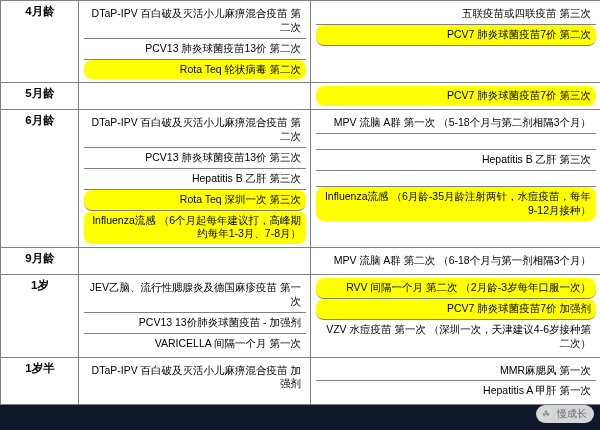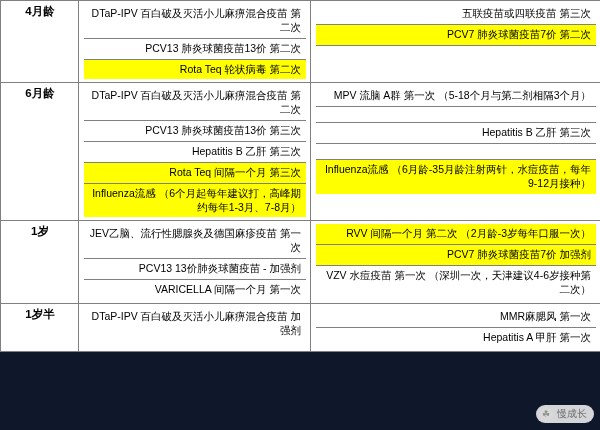--- a/index.html
+++ b/index.html
@@ -64,20 +64,21 @@
     text-align: right;
   }
   .stack > .ln:last-child {
     border-bottom: none;
   }
   td.nopad {
     padding: 0;
   }
   .ln.hl {
     background: #ffff00;
+    border-radius: 8px;
   }
   .empty {
     min-height: 16px;
   }
   
   .watermark {
     position: absolute;
     right: 6px;
     bottom: 7px;
     display: flex;
@@ -118,44 +119,70 @@
         </td>
         <td class="colright nopad">
           <span class="stack">
             <span class="ln">五联疫苗或四联疫苗 第三次</span>
             <span class="ln hl">PCV7 肺炎球菌疫苗7价 第二次</span>
             <span class="ln empty"></span>
           </span>
         </td>
       </tr>
 
+      <tr>
+        <td class="age">5月龄</td>
+        <td class="colmid nopad">
+          <span class="stack">
+            <span class="ln empty"></span>
+          </span>
+        </td>
+        <td class="colright nopad">
+          <span class="stack">
+            <span class="ln hl">PCV7 肺炎球菌疫苗7价 第三次</span>
+          </span>
+        </td>
+      </tr>
 
       <tr>
         <td class="age">6月龄</td>
         <td class="colmid nopad">
           <span class="stack">
             <span class="ln">DTaP-IPV 百白破及灭活小儿麻痹混合疫苗 第二次</span>
             <span class="ln">PCV13 肺炎球菌疫苗13价 第三次</span>
             <span class="ln">Hepatitis B 乙肝 第三次</span>
-            <span class="ln hl">Rota Teq 间隔一个月 第三次</span>
+            <span class="ln hl">Rota Teq 深圳一次 第三次</span>
             <span class="ln hl">Influenza流感 （6个月起每年建议打，高峰期约每年1-3月、7-8月）</span>
           </span>
         </td>
         <td class="colright nopad">
           <span class="stack">
             <span class="ln">MPV 流脑 A群 第一次 （5-18个月与第二剂相隔3个月）</span>
             <span class="ln empty"></span>
             <span class="ln">Hepatitis B 乙肝 第三次</span>
             <span class="ln empty"></span>
             <span class="ln hl">Influenza流感 （6月龄-35月龄注射两针，水痘疫苗，每年9-12月接种）</span>
           </span>
         </td>
       </tr>
 
 
+      <tr>
+        <td class="age">9月龄</td>
+        <td class="colmid nopad">
+          <span class="stack">
+            <span class="ln empty"></span>
+          </span>
+        </td>
+        <td class="colright nopad">
+          <span class="stack">
+            <span class="ln">MPV 流脑 A群 第二次 （6-18个月与第一剂相隔3个月）</span>
+          </span>
+        </td>
+      </tr>
 
       <tr>
         <td class="age">1岁</td>
         <td class="colmid nopad">
           <span class="stack">
             <span class="ln">JEV乙脑、流行性腮腺炎及德国麻疹疫苗 第一次</span>
             <span class="ln">PCV13 13价肺炎球菌疫苗 - 加强剂</span>
             <span class="ln">VARICELLA 间隔一个月 第一次</span>
           </span>
         </td>

